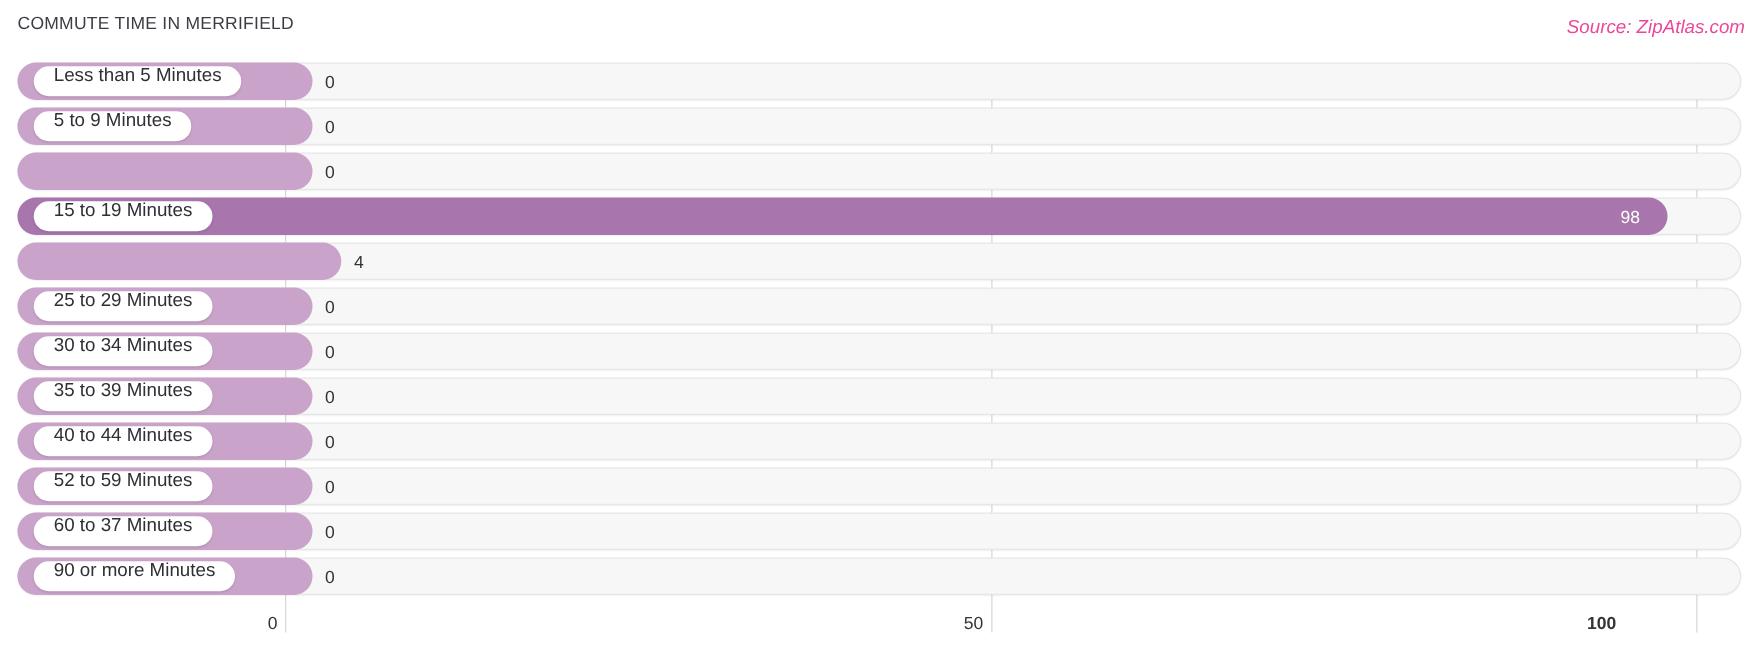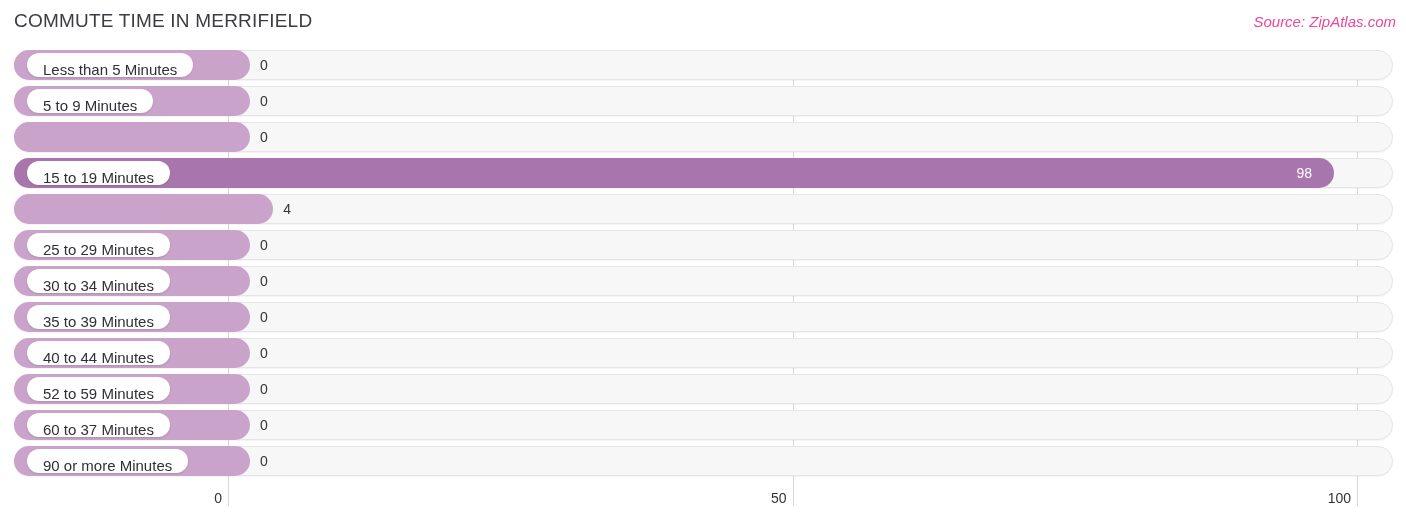--- a/index.html
+++ b/index.html
@@ -17,21 +17,21 @@
     position: relative;
     width: 1406px;
     height: 523px;
   }
 
   
   .chart-title {
     position: absolute;
     left: 14px;
     top: 10px;
-    font-size: 19px;
+    font-size: 14px;
     letter-spacing: 0.2px;
     color: #3c3c44;
     font-weight: 400;
     white-space: nowrap;
     text-align: right;
   }
   .chart-source {
     position: absolute;
     right: 10px;
     top: 13px;
@@ -107,21 +107,21 @@
 
   
   .label-pill {
     position: absolute;
     left: 27px;
     top: 3px;
     height: 24px;
     background: #ffffff;
     border-radius: 12px;
     display: flex;
-    align-items: flex-end;
+    align-items: flex-start;
     padding: 0 16px;
     box-shadow: 0 1px 2px rgba(0,0,0,0.13);
     white-space: nowrap;
   }
   .label-pill span {
     font-size: 15px;
     color: #2f2f36;
     line-height: 1;
   }
 
@@ -276,16 +276,16 @@
         </div>
       </div>
   </div>
 
   <div class="axis" id="axis">
       <div class="axis-tick-mark" style="left: 228px;"></div>
       <div class="axis-tick-label" style="left: 222px;">0</div>
       <div class="axis-tick-mark" style="left: 792.5px;"></div>
       <div class="axis-tick-label" style="left: 786.5px;">50</div>
       <div class="axis-tick-mark" style="left: 1357px;"></div>
-      <div class="axis-tick-label" style="left: 1351px;">100</div>
+      <div class="axis-tick-label" style="left: 1293px; font-weight: bold;">100</div>
     </div>
 
 </div>
 
 </body></html>

